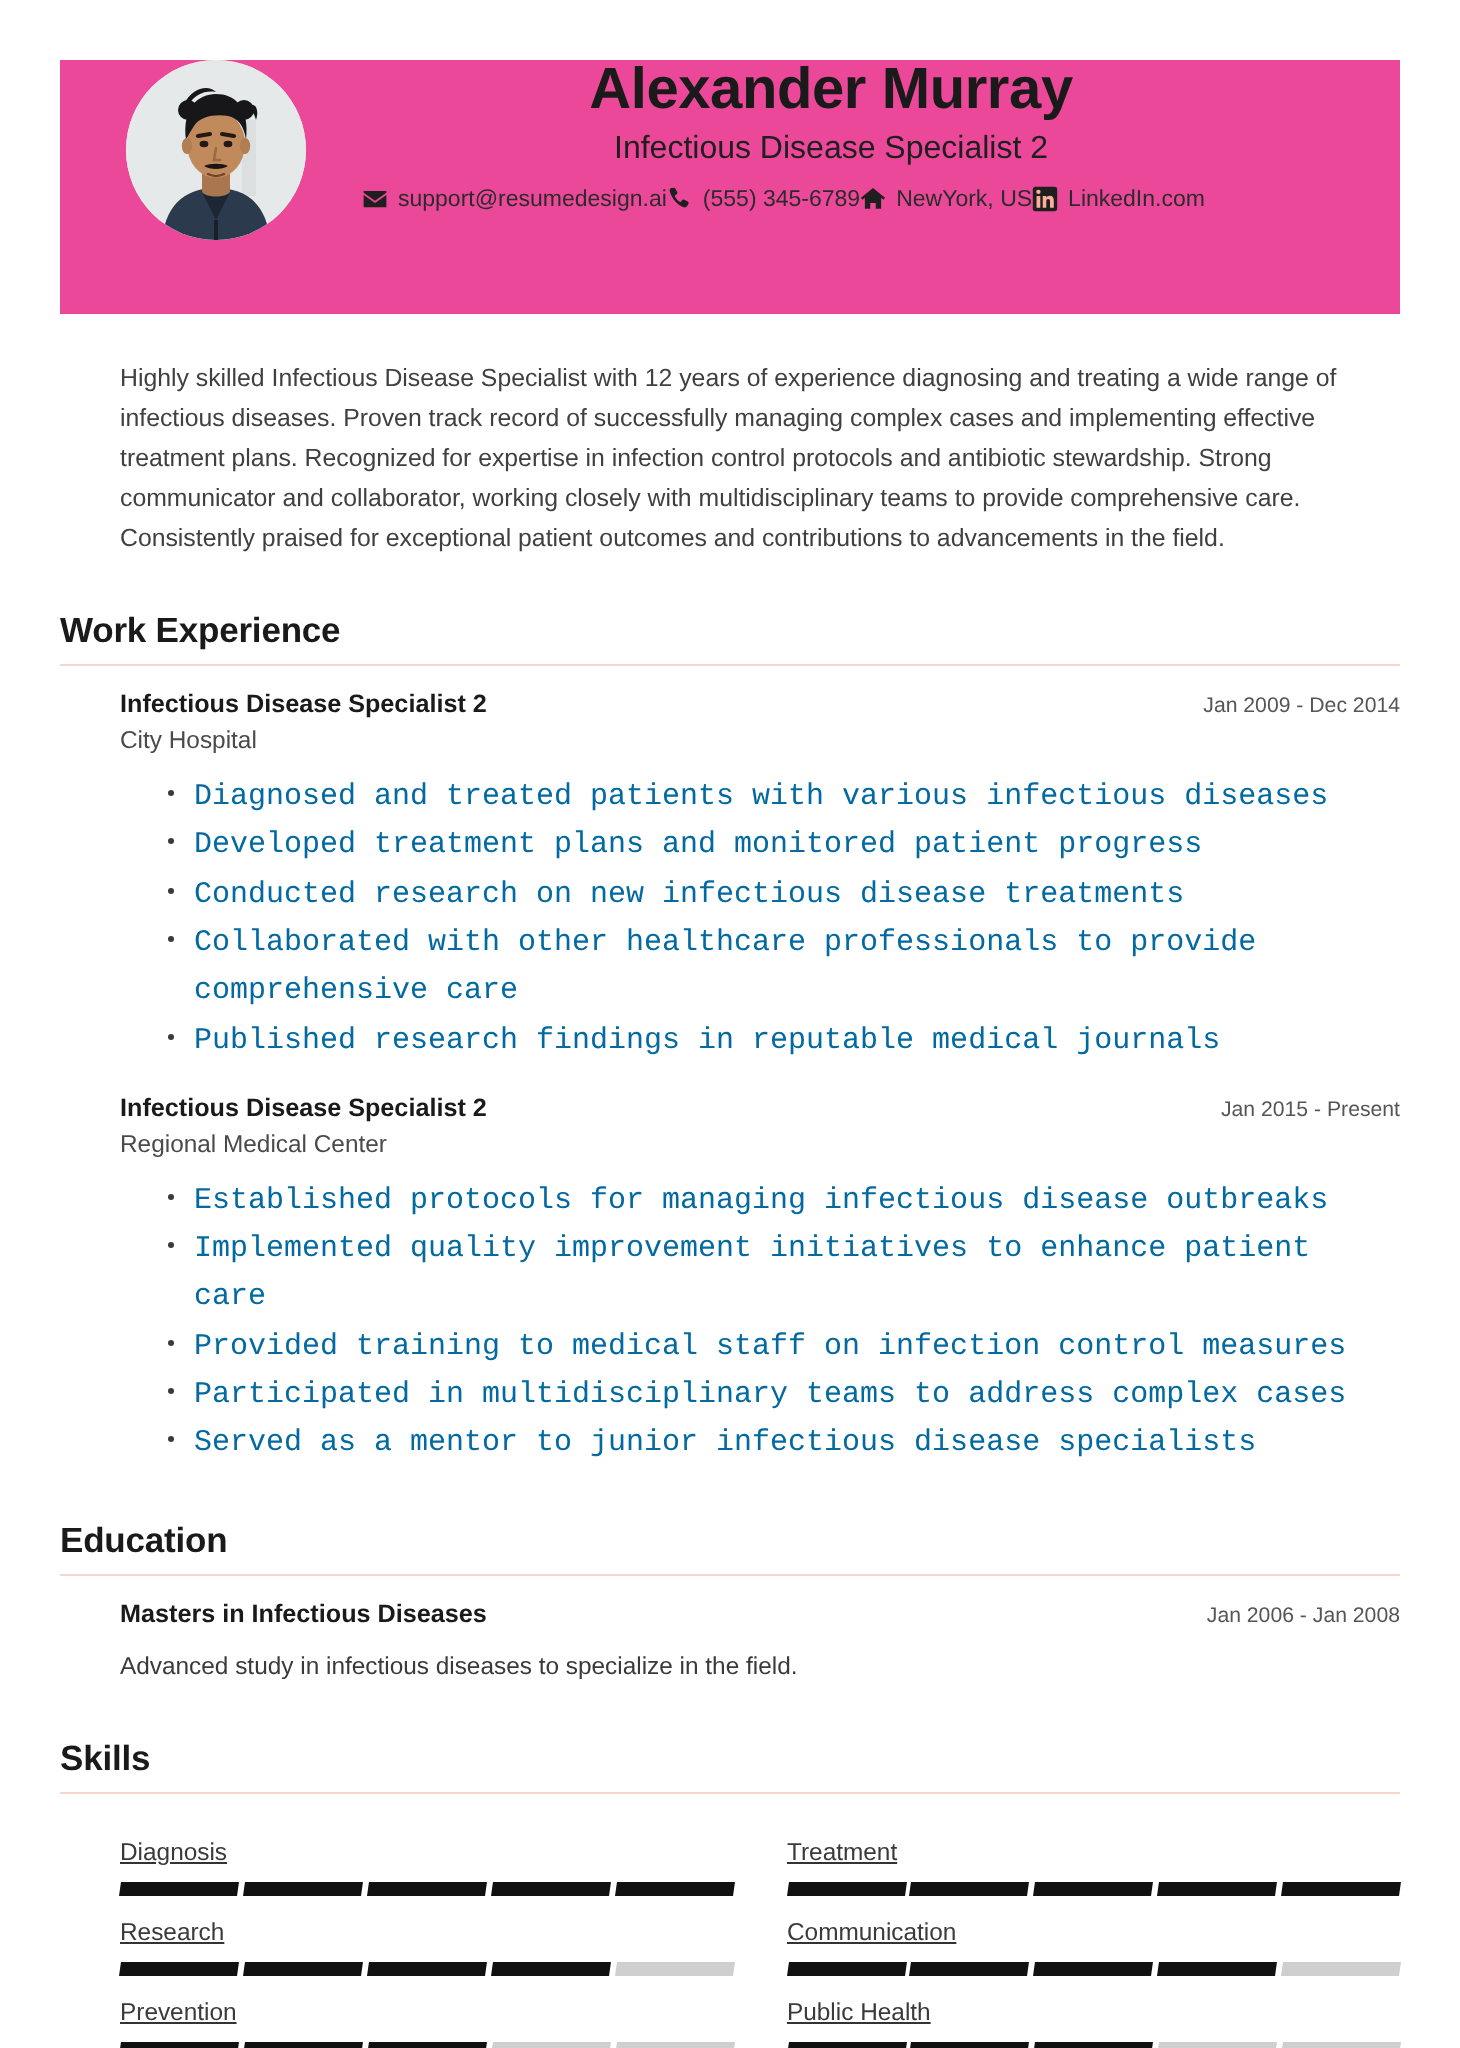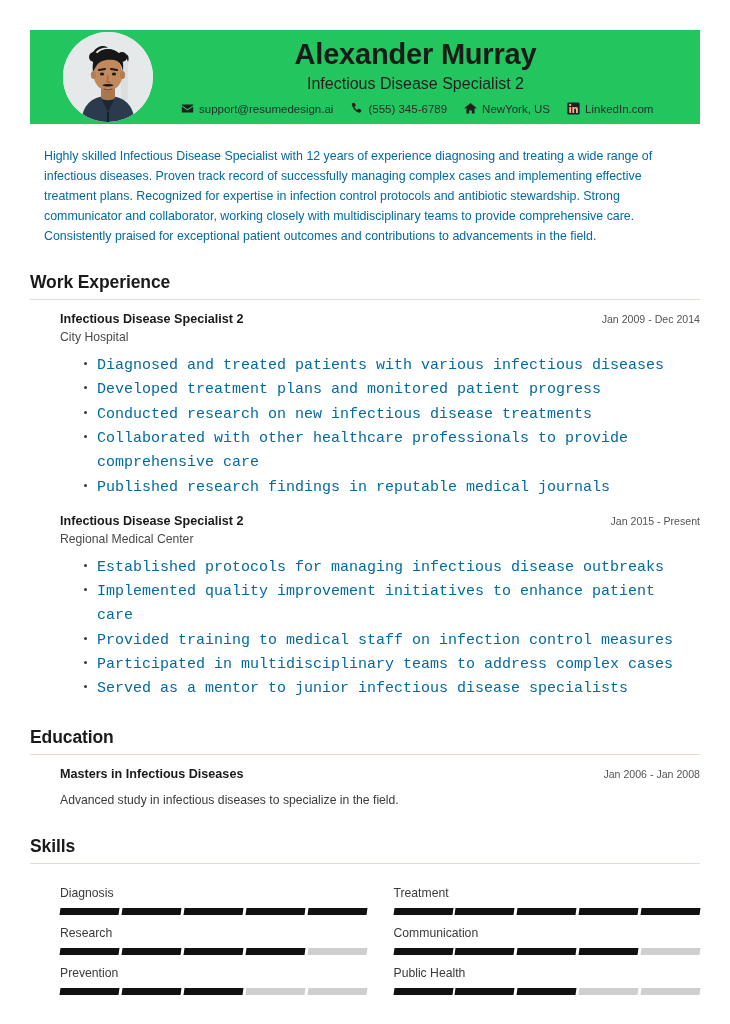--- a/index.html
+++ b/index.html
@@ -21,24 +21,23 @@
     width: 730px;
     height: 1024px;
     background: #ffffff;
     box-sizing: border-box;
     padding: 0 30px;
   }
 
   
   .header {
     margin-top: 30px;
-    background: #22c55e;
-    height: 94px;
+    background: #ec4899;
+    height: 127px;
     display: flex;
-    align-items: center;
     padding-left: 33px;
     box-sizing: border-box;
   }
   .avatar {
     width: 90px;
     height: 90px;
     border-radius: 50%;
     overflow: hidden;
     flex: 0 0 auto;
     background: #e9ecec;
@@ -65,21 +64,20 @@
     font-size: 16px;
     color: #1f1f1f;
     line-height: 1.2;
     margin: 0 0 9px 0;
     text-align: center;
     padding-right: 50px;
   }
   .contact-row {
     display: flex;
     align-items: center;
-    gap: 17px;
     flex-wrap: nowrap;
     font-size: 11.5px;
     color: #2b2b2b;
   }
   .contact-item {
     display: flex;
     align-items: center;
     gap: 5px;
     white-space: nowrap;
   }
@@ -88,24 +86,24 @@
     align-items: center;
     justify-content: center;
     width: 13px;
     height: 13px;
     flex: 0 0 auto;
   }
   .contact-item .ci-icon svg { display: block; }
 
   
   .summary {
-    margin: 22px 30px 0 14px;
+    margin: 22px 30px 0 30px;
     font-size: 12.4px;
     line-height: 1.62;
-    color: #0369a1;
+    color: #404040;
     text-align: left;
   }
 
   
   .section { margin-top: 26px; }
   .section-title {
     font-size: 17.5px;
     font-weight: bold;
     color: #1a1a1a;
     margin: 0 0 6px 0;
@@ -178,20 +176,21 @@
   
   .skills-grid {
     display: grid;
     grid-template-columns: 1fr 1fr;
     column-gap: 27px;
     row-gap: 0;
     padding-left: 30px;
   }
   .skill {
     padding-top: 10px;
+    text-decoration: underline;
   }
   .skill-name {
     font-size: 12.2px;
     color: #3a3a3a;
     line-height: 1.4;
     margin-bottom: 6px;
   }
   .skill-bar {
     display: flex;
     gap: 3px;

